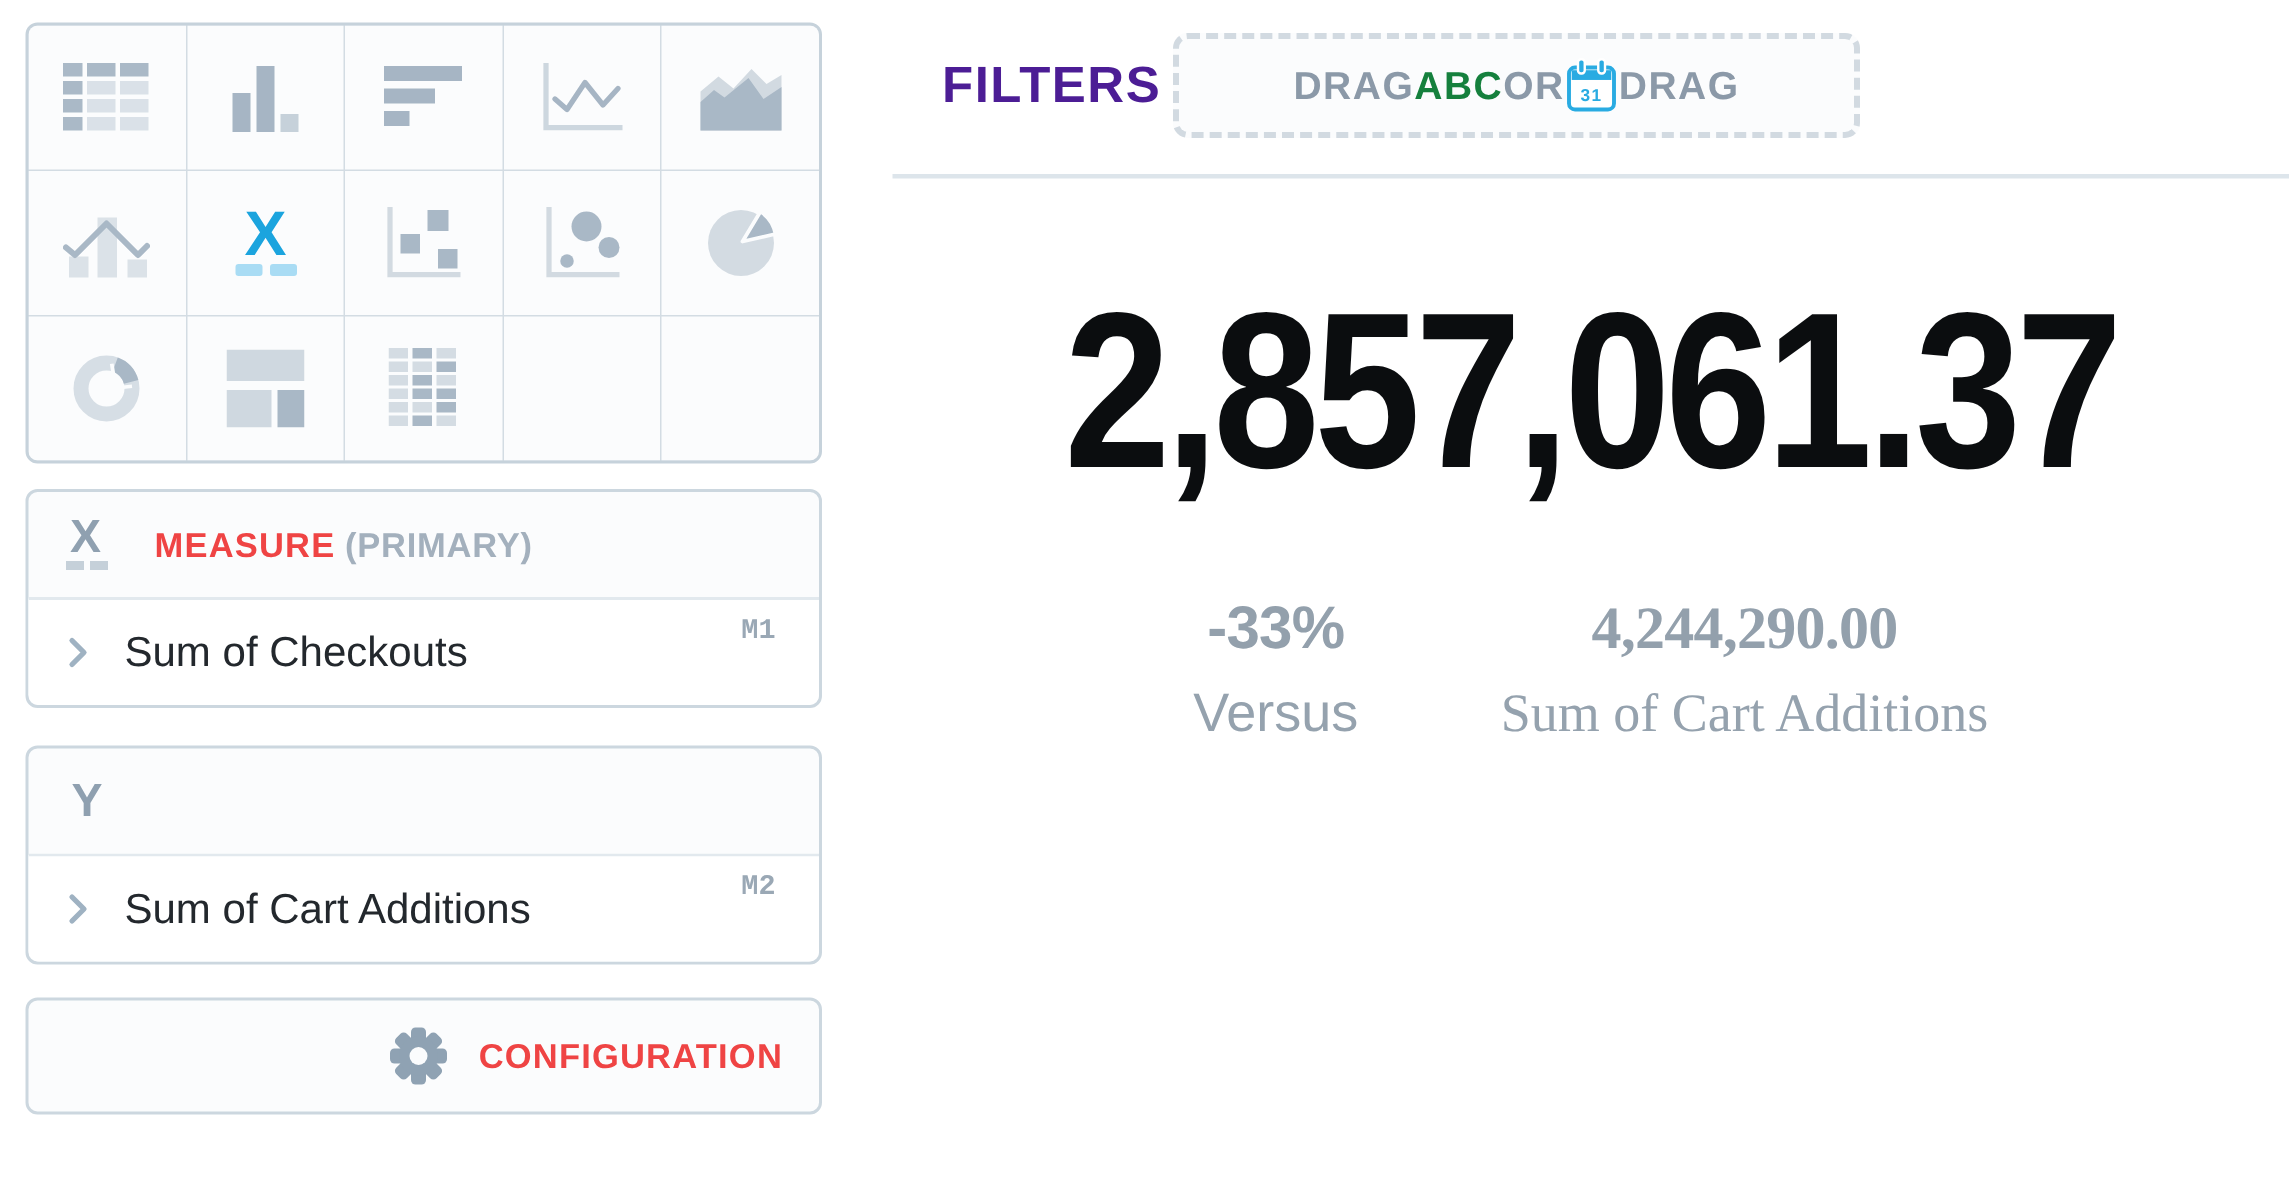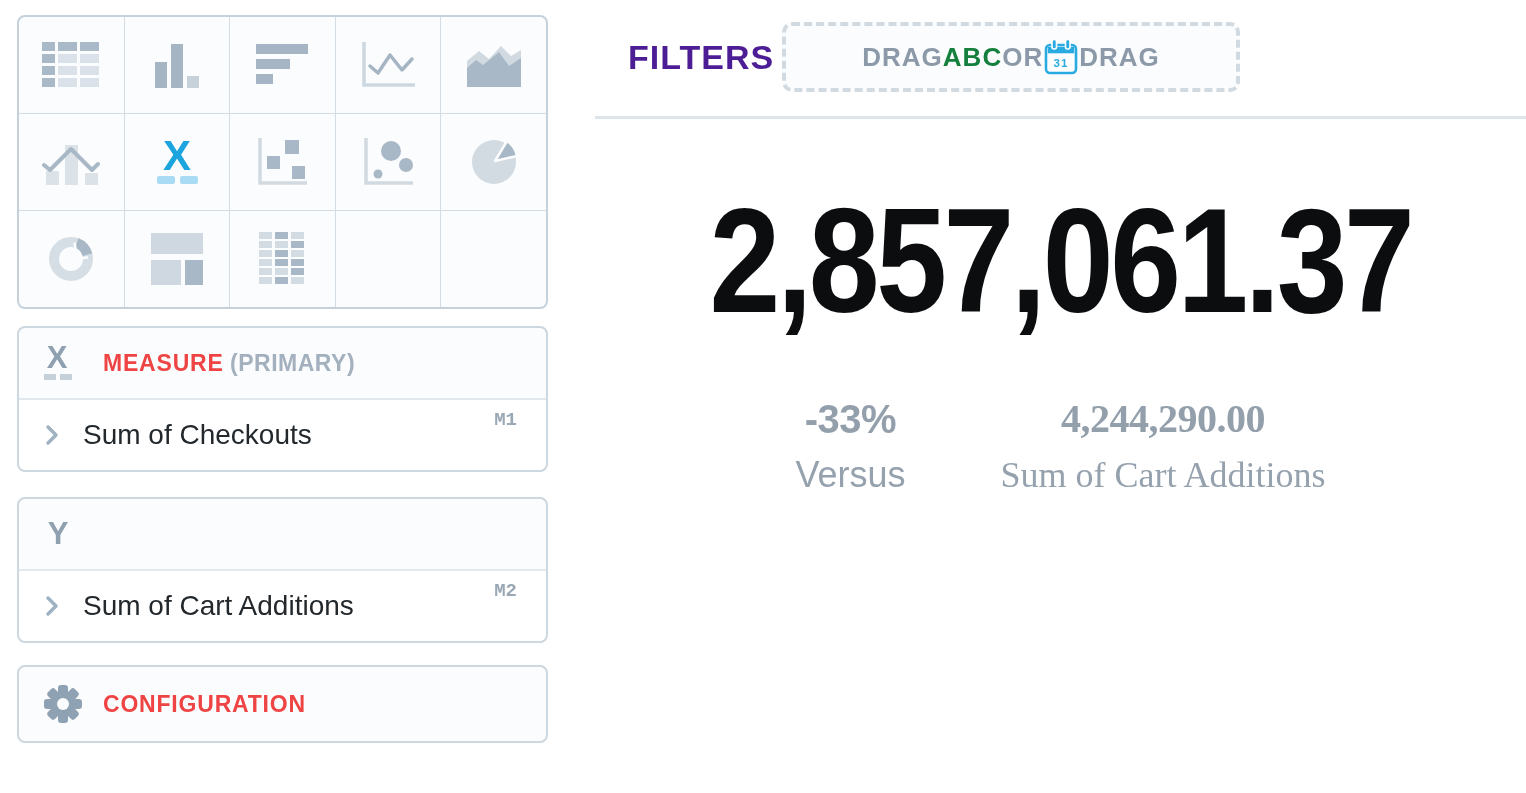--- a/index.html
+++ b/index.html
@@ -19,21 +19,21 @@
   .panel-header { height:70px; display:flex; align-items:center; padding:0 24px; gap:20px; }
   .panel-title { font-size:23px; font-weight:bold; letter-spacing:0.8px; color:#ef4444; }
   .panel-qualifier { font-size:23px; font-weight:700; letter-spacing:0.5px; color:#a3b0bd; margin-left:2px; }
   .panel-body { background:#ffffff; height:72px; border-top:2px solid #e2e9ee;
                 border-radius:0 0 7px 7px; display:flex; align-items:center;
                 padding:0 26px; position:relative; }
   .measure-label { font-size:28px; color:#23282d; margin-left:24px; }
   .measure-tag { position:absolute; top:9px; right:29px; font-family:Liberation Mono, monospace;
                  font-size:19px; font-weight:bold; color:#9aa8b5; }
   .panel.config { margin-top:22px; }
-  .panel.config .panel-header { height:74px; }
+  .panel.config .panel-header { height:74px;justify-content:flex-end; }
   .p2 { margin-top:25px; }
 
   
   .main { position:absolute; left:595px; top:0; width:931px; }
   .filters-row { margin-top:21px; display:flex; align-items:center; height:72px; }
   .filters-label { margin-left:33px; width:154px; font-size:34px; font-weight:bold;
                    letter-spacing:1px; color:#4c1d95; }
   .dropzone { width:458px; height:70px; border:4px dashed #d2dae1; border-radius:10px;
               background:#fbfcfd; display:flex; align-items:center; justify-content:center;
               font-size:26px; font-weight:bold; letter-spacing:1px; color:#8b99a8; }

